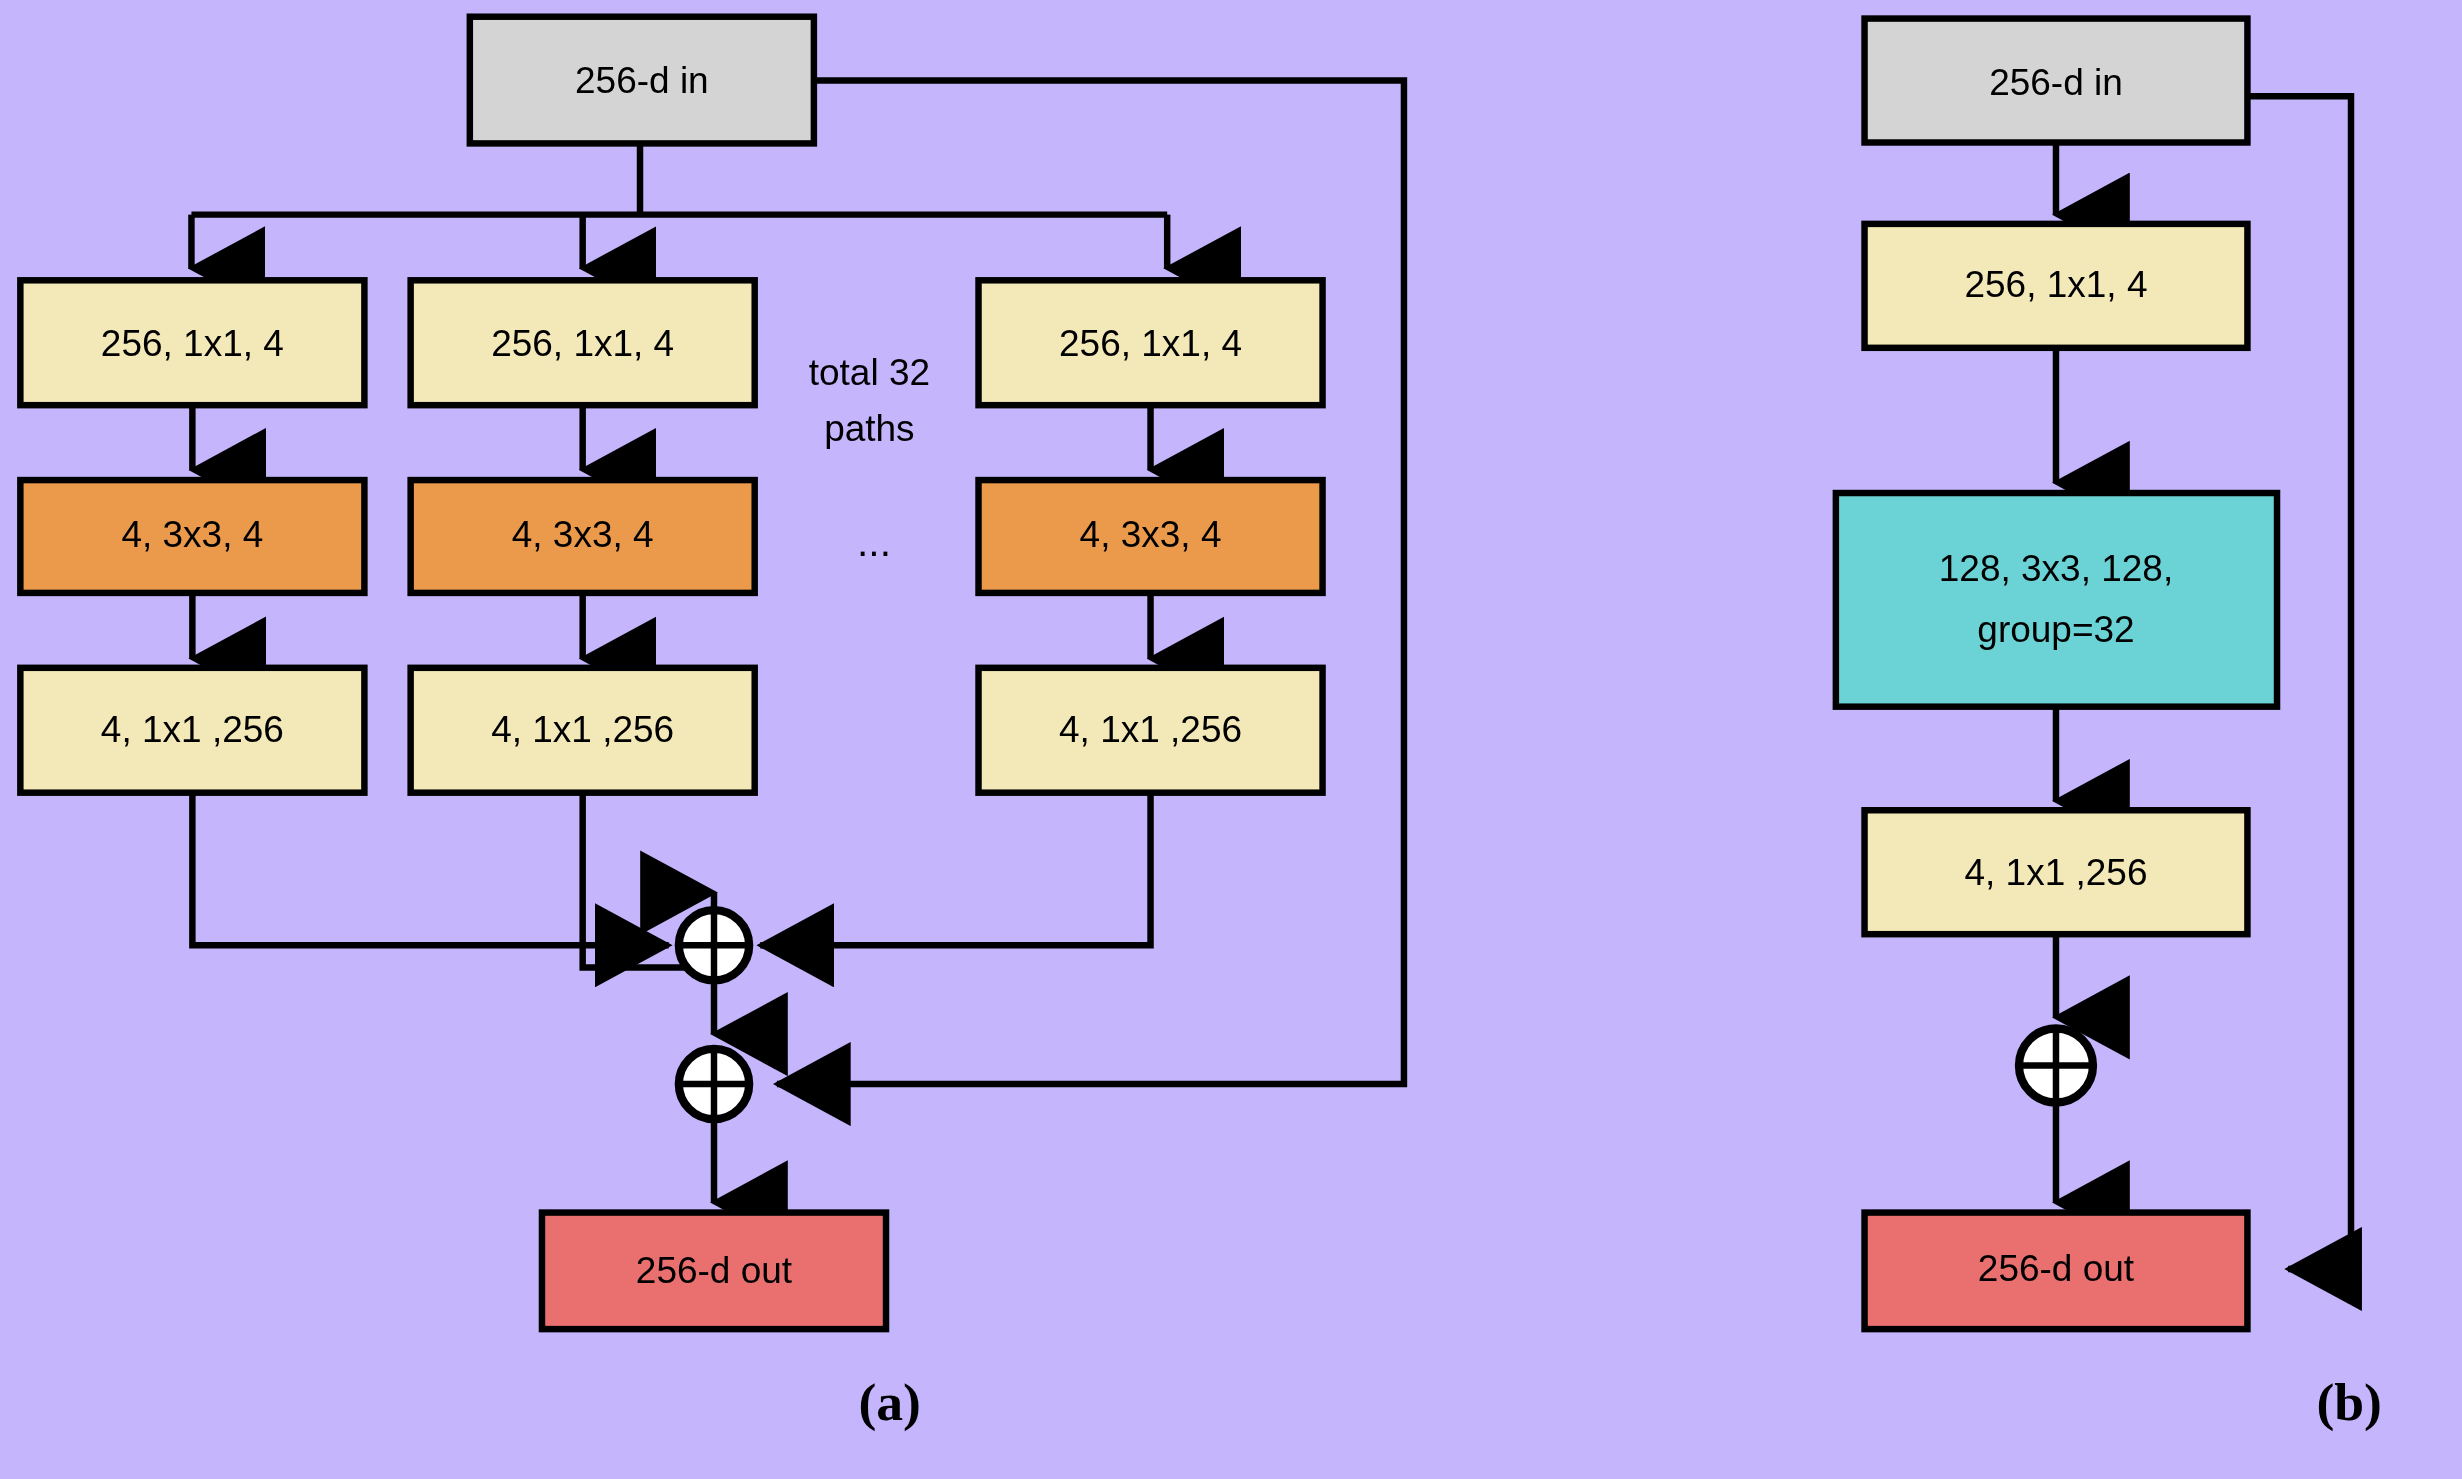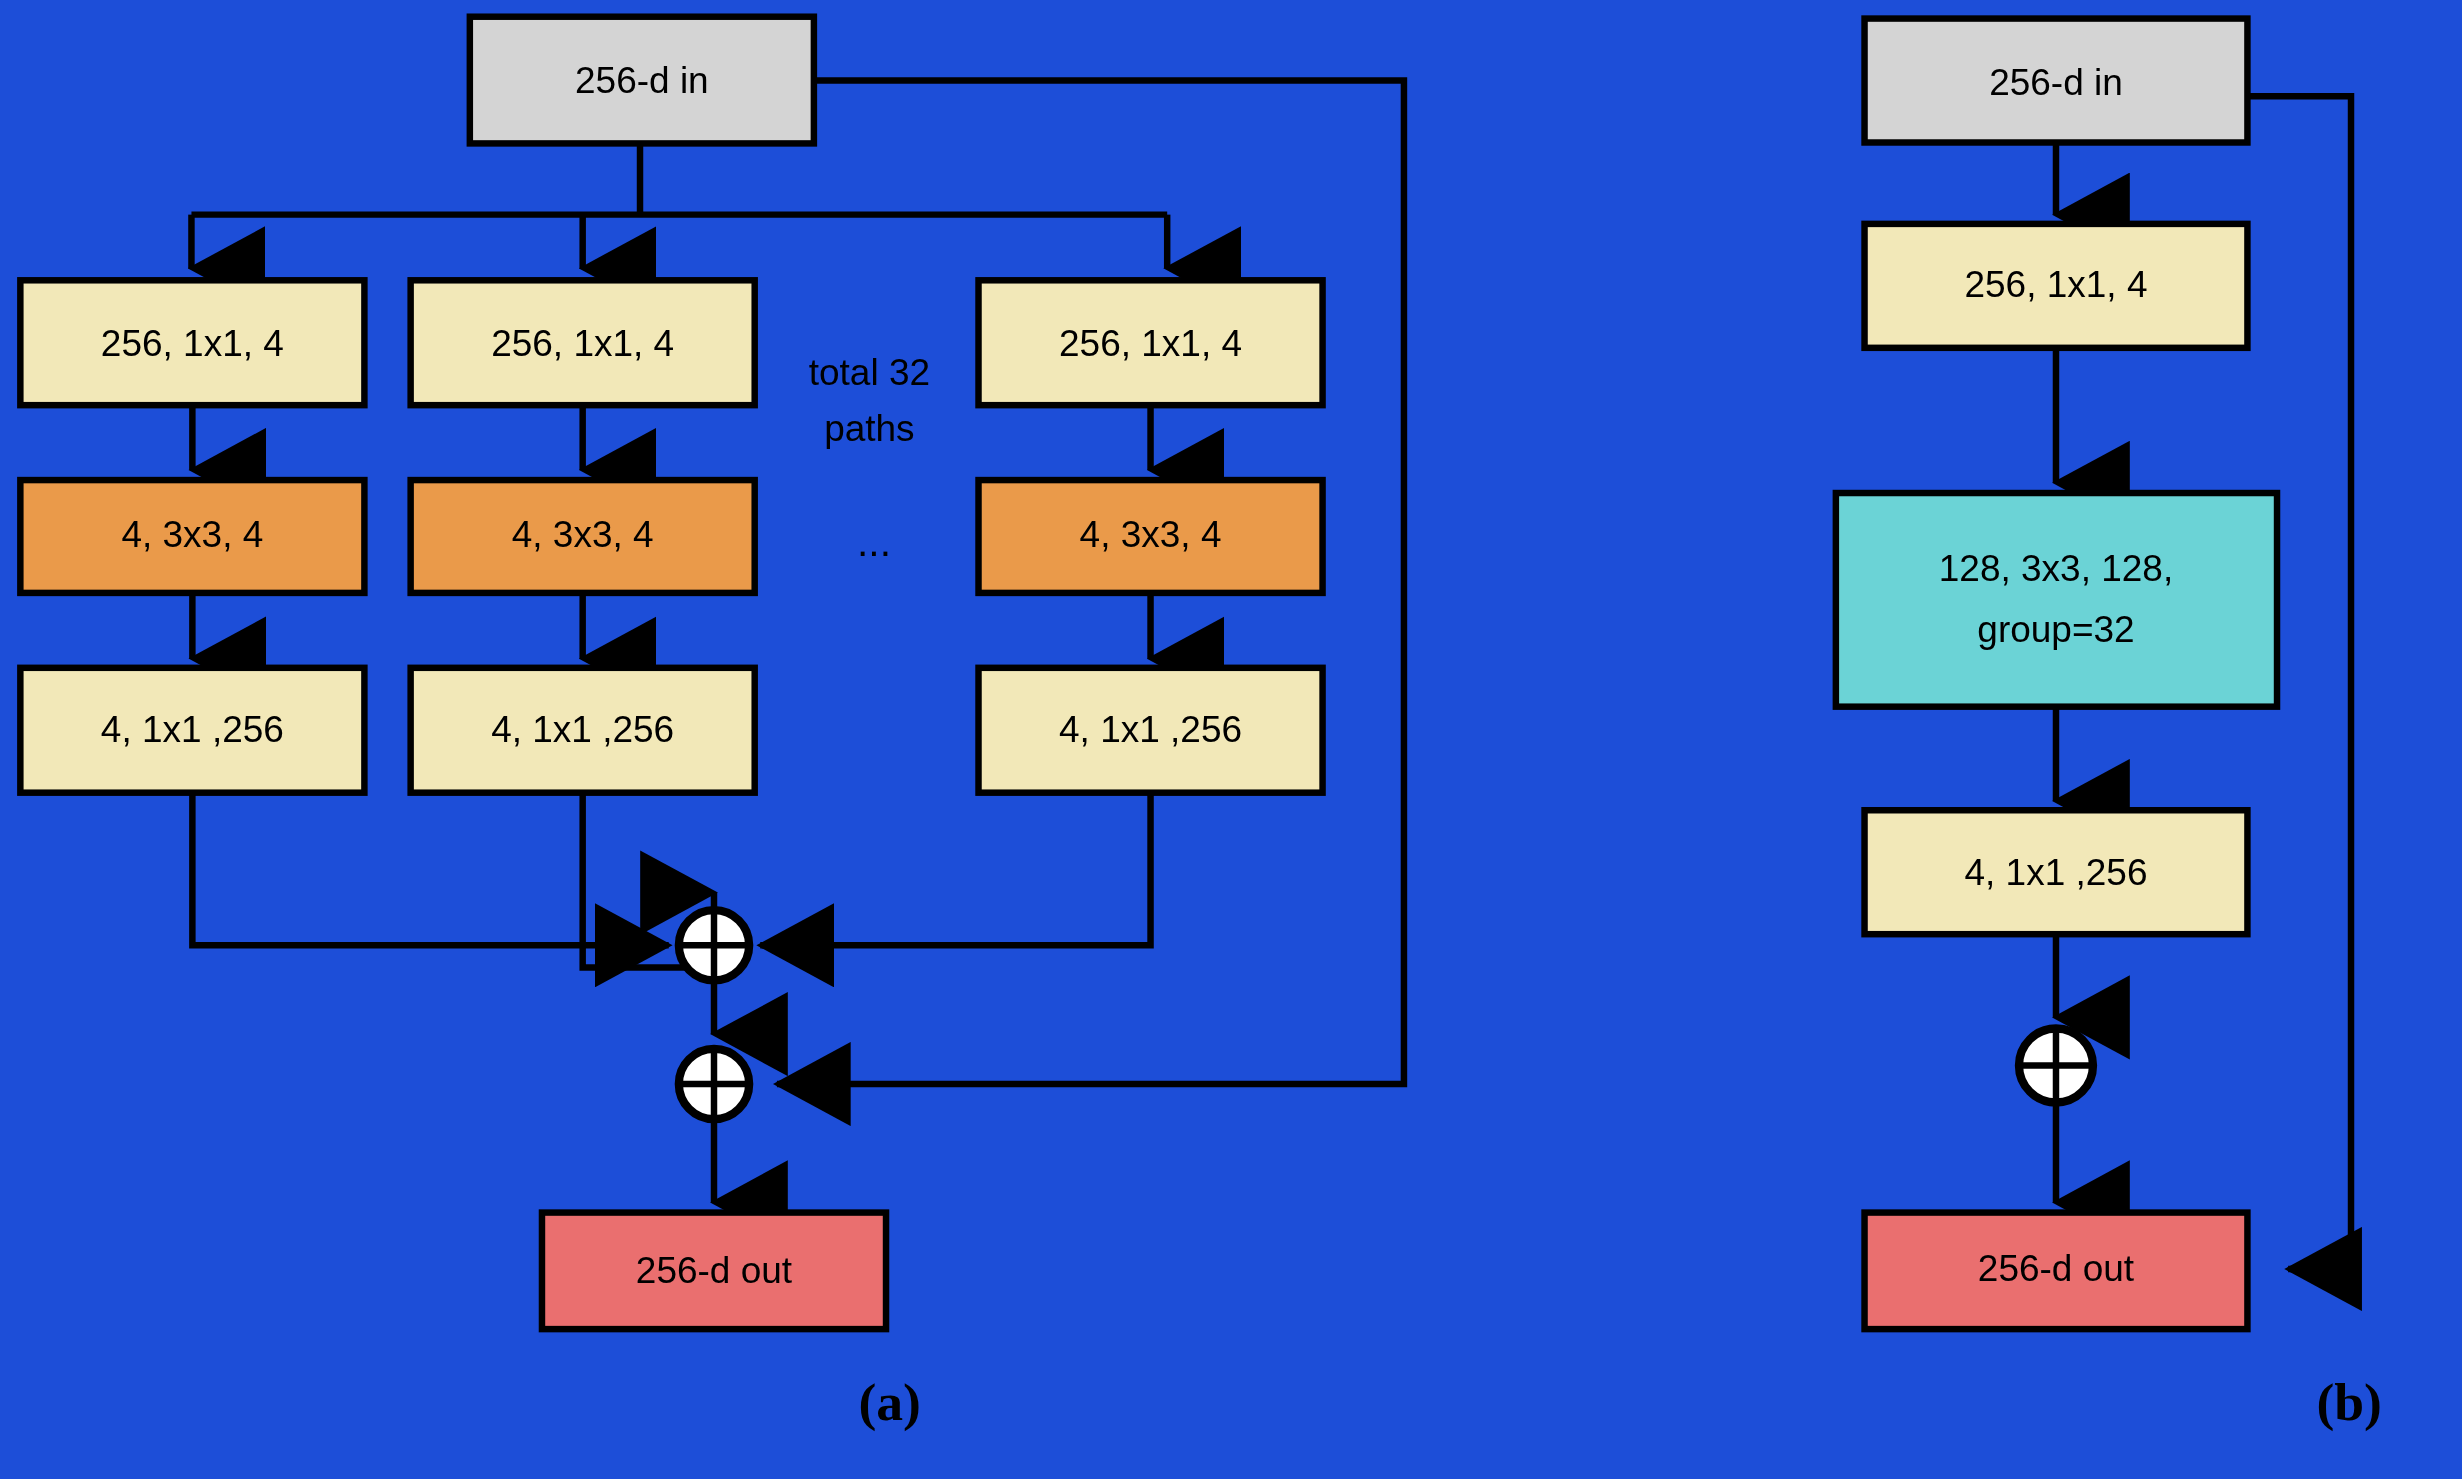--- a/index.html
+++ b/index.html
@@ -4,21 +4,21 @@
 <style>
   html, body {
     margin: 0;
     padding: 0;
     background: #ffffff;
   }
   #root {
     position: relative;
     width: 2462px;
     height: 1479px;
-    background: #1d4ed8;
+    background: #c4b5fd;
     font-family: "Liberation Sans", sans-serif;
     overflow: hidden;
   }
   svg#diagram {
     position: absolute;
     left: 0;
     top: 0;
     width: 2462px;
     height: 1479px;
     display: block;

